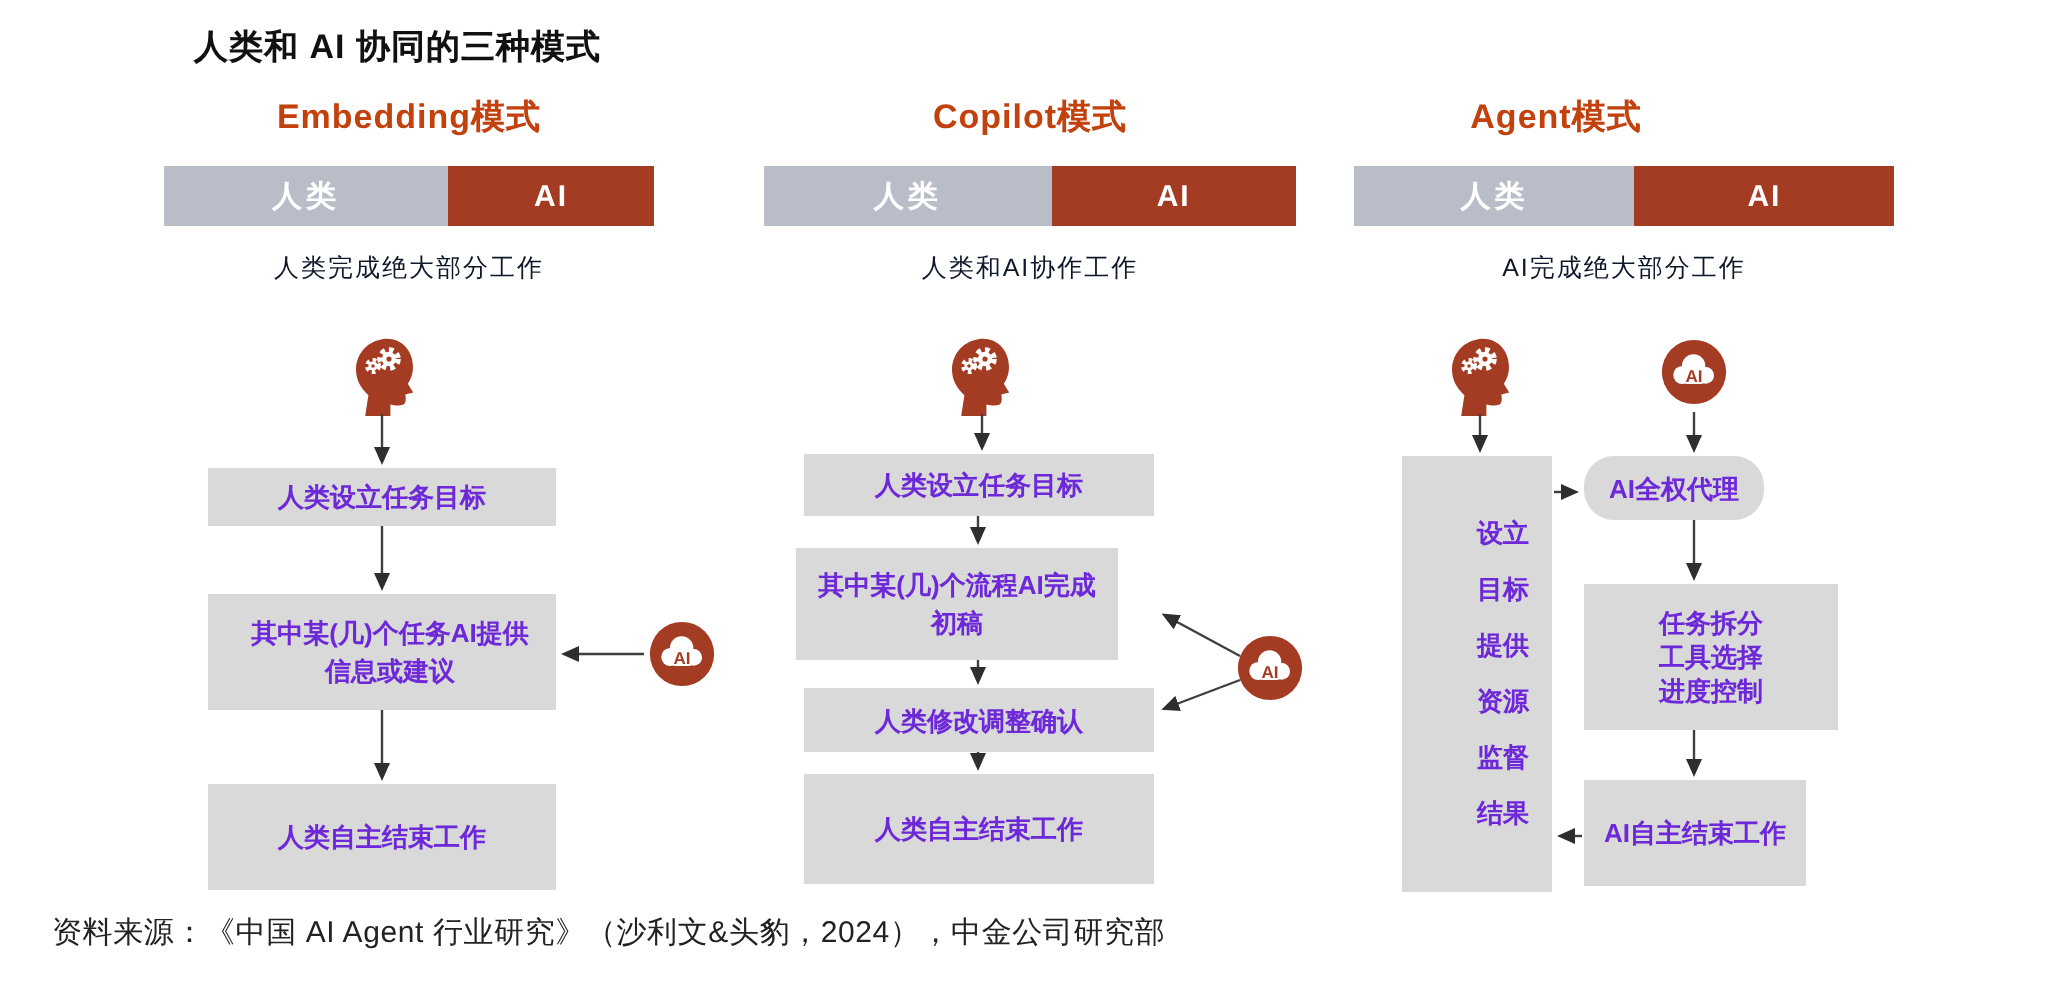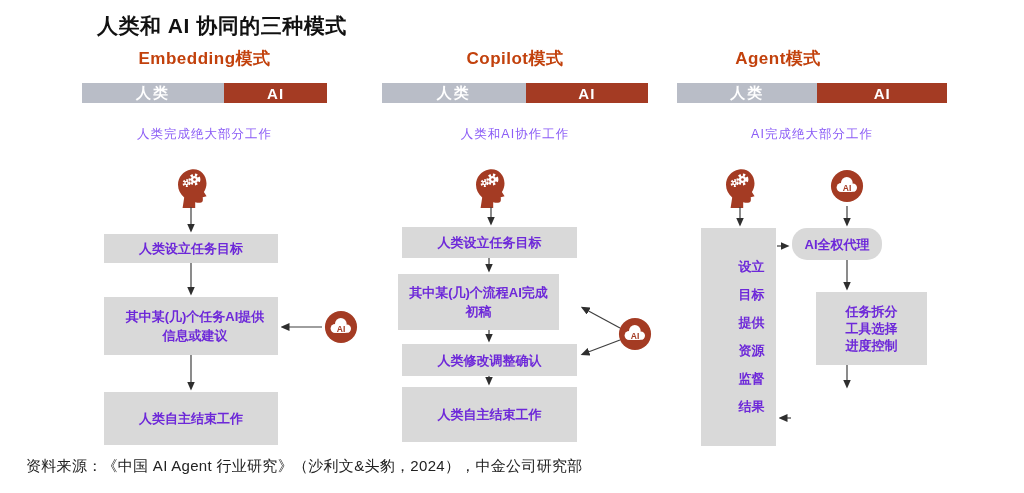--- a/index.html
+++ b/index.html
@@ -3,35 +3,35 @@
 <meta charset="utf-8">
 <style>
   html,body{margin:0;padding:0;background:#ffffff;}
   .stage{
     position:relative;width:1024px;height:493px;background:#ffffff;
     font-family:"Liberation Sans","DejaVu Sans",sans-serif;overflow:hidden;
     color:#222;
   }
   .abs{position:absolute;}
   .title{
-    left:97px;top:12px;font-size:21px;font-weight:700;color:#111;letter-spacing:.5px;
+    left:97px;top:12px;font-size:17px;font-weight:700;color:#111;letter-spacing:.5px;
   }
   .col-header{
     top:47px;font-size:17px;font-weight:700;color:#c2410c;text-align:center;letter-spacing:.5px;
   }
   .ratio-bar{
-    top:83px;height:20px;display:flex;flex-direction:row;
+    top:83px;height:30px;display:flex;flex-direction:row;
   }
   .seg{display:flex;align-items:center;justify-content:center;height:100%;}
   .seg-human{background:#b9bdc7;}
   .seg-ai{background:#a43b23;flex:1;}
   .seg span{color:#ffffff;font-size:15px;font-weight:700;letter-spacing:2px;}
   .seg-ai span{letter-spacing:1px;}
   .bar-caption{
-    top:126px;text-align:center;font-size:12.5px;color:#8b5cf6;letter-spacing:1px;
+    top:126px;text-align:center;font-size:12.5px;color:#0f172a;letter-spacing:1px;
   }
   .flow-box{
     background:#d9d9d9;display:flex;align-items:center;justify-content:center;
     text-align:center;font-size:13px;font-weight:600;color:#6d28d9;line-height:19px;
     padding:0 8px;box-sizing:border-box;
   }
   .multiline{white-space:pre-line;}
   .tall-box{line-height:28px;padding-left:34px;}
   .tri-line{line-height:17px;}
   .icon{display:block;}
@@ -53,21 +53,21 @@
   .c2b2{left:398px;top:274px;width:161px;height:56px;}
   .c2b3{left:402px;top:344px;width:175px;height:32px;}
   .c2b4{left:402px;top:387px;width:175px;height:55px;}
   .cloud2{left:618px;top:317px;}
   
   .h3{left:643px;width:270px;}  .bar3{left:677px;width:270px;}  .cap3{left:677px;width:270px;}
   .head3{left:724px;top:168px;}
   .cloud3{left:830px;top:169px;}
   .c3tall{left:701px;top:228px;width:75px;height:218px;}
   .c3b1{left:792px;top:228px;width:90px;height:32px;border-radius:15px;}
-  .c3b2{left:816px;top:292px;width:111px;height:73px;}
+  .c3b2{left:792px;top:292px;width:127px;height:73px;}
   .c3b3{left:792px;top:390px;width:111px;height:53px;}
 </style>
 </head>
 <body>
 
 <div class="stage">
 
   <div class="abs title">人类和 AI 协同的三种模式</div>
 
   <div class="abs col-header h1">Embedding模式</div>
@@ -183,20 +183,21 @@
   <div class="abs flow-box c2b3">人类修改调整确认</div>
   <div class="abs flow-box c2b4">人类自主结束工作</div>
 
   <div class="abs flow-box multiline tall-box c3tall">设立目标
 提供资源
 监督结果</div>
   <div class="abs flow-box c3b1">AI全权代理</div>
   <div class="abs flow-box multiline tri-line c3b2">任务拆分
 工具选择
 进度控制</div>
+  <div class="abs flow-box c3b3">AI自主结束工作</div>
 
   <svg class="abs arrow-layer" width="1024" height="493" viewBox="0 0 1024 493">
     <defs>
       <marker id="ah" markerUnits="userSpaceOnUse" markerWidth="9" markerHeight="8" refX="6.5" refY="4" orient="auto">
         <path d="M0,0 L9,4 L0,8 Z" fill="#2e2e2e"></path>
       </marker>
     </defs>
     <g stroke="#3f3f3f" stroke-width="1.2">
 
       <line x1="191" y1="207" x2="191" y2="230" marker-end="url(#ah)"></line>

